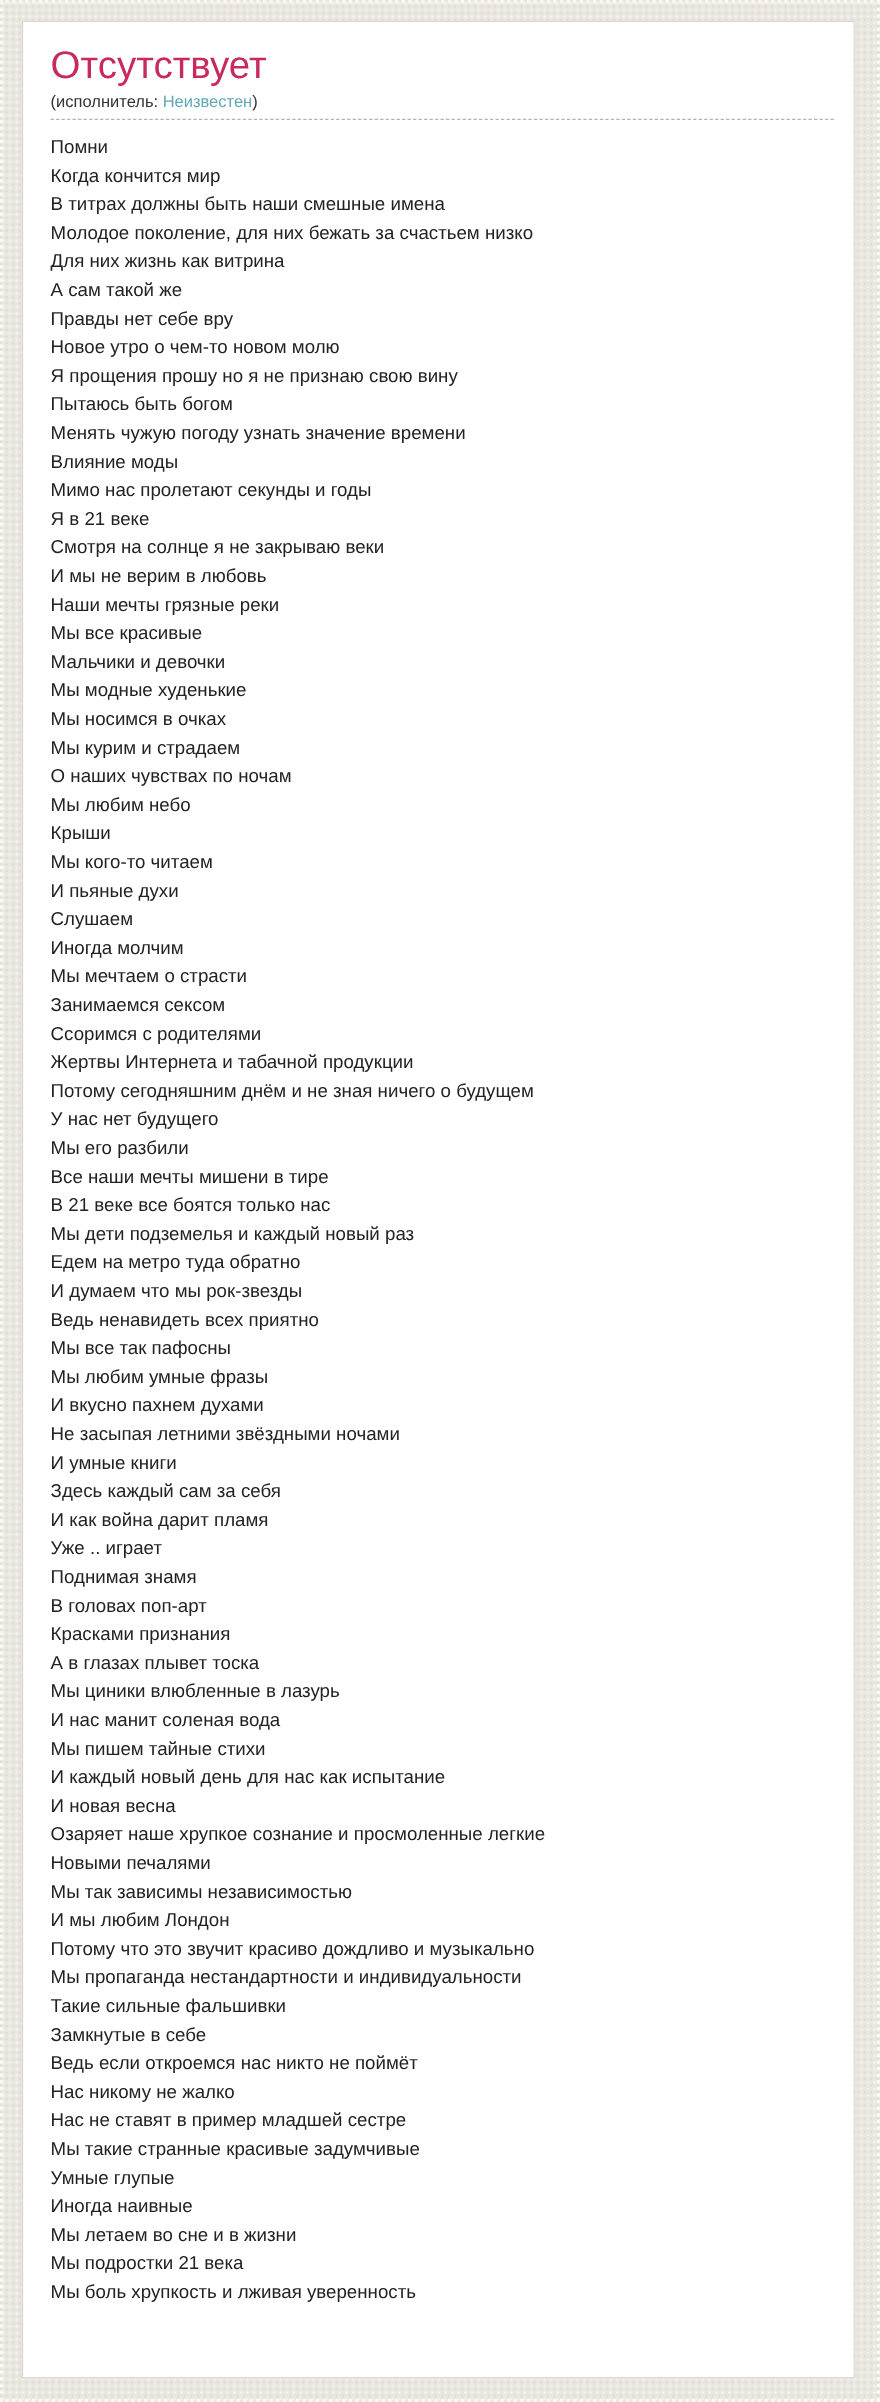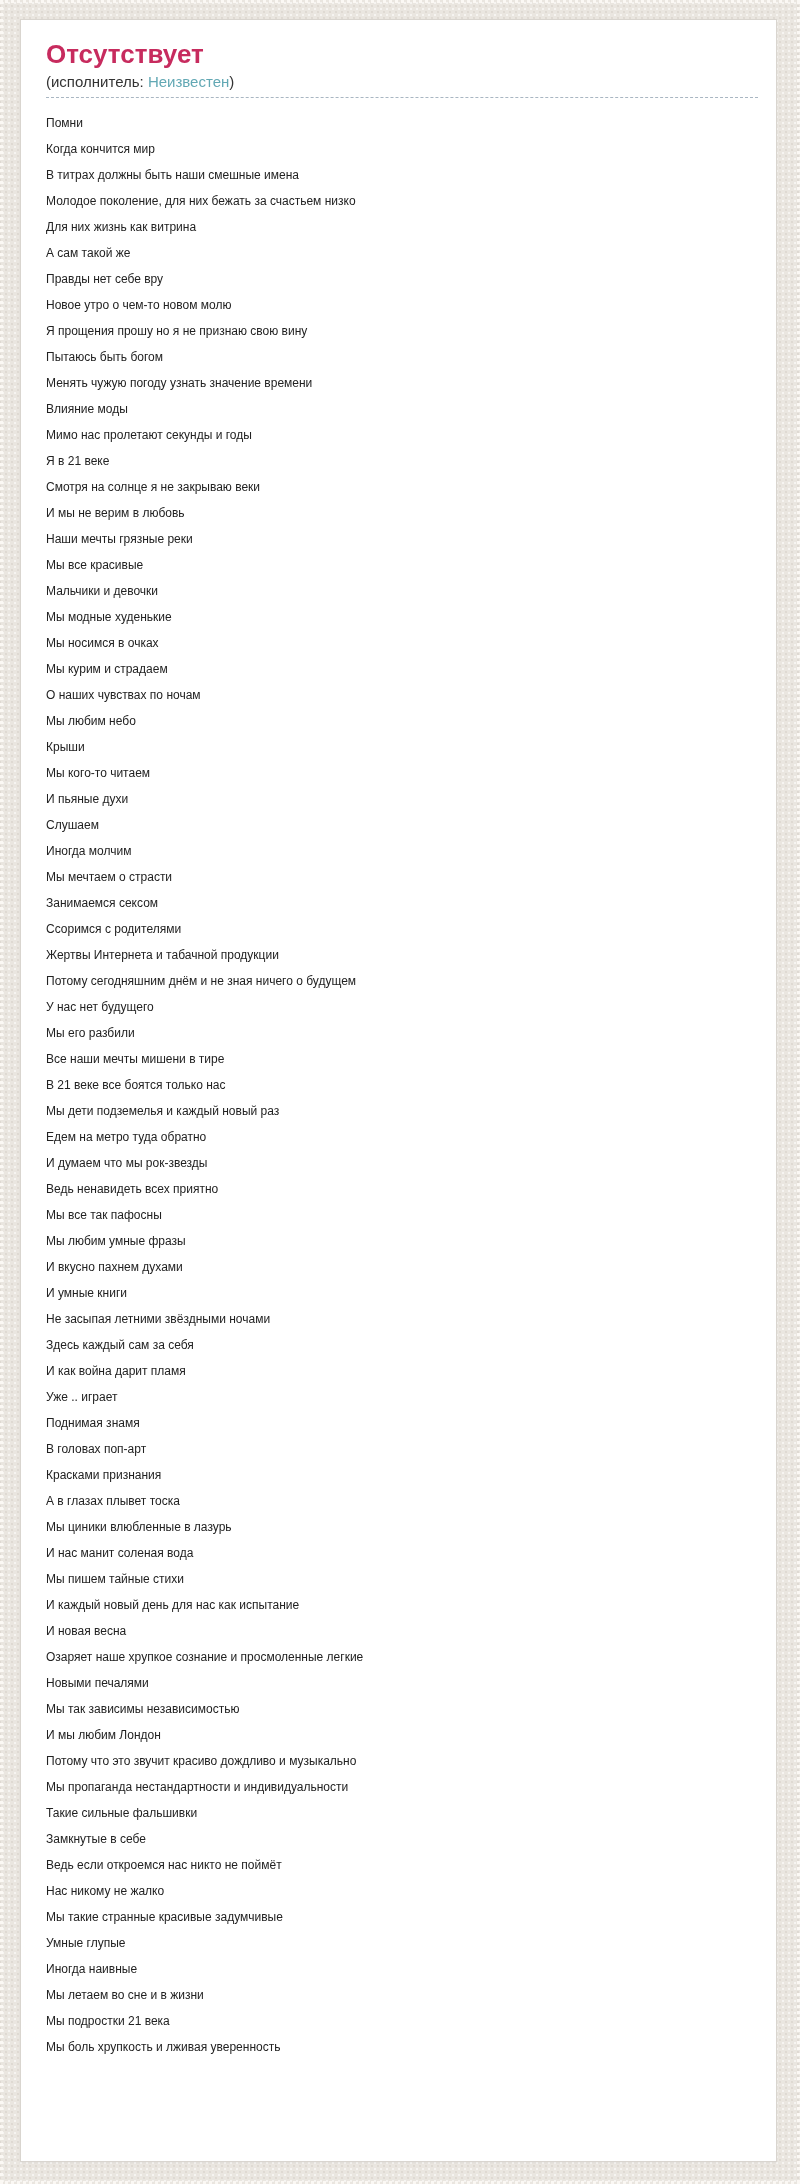--- a/index.html
+++ b/index.html
@@ -33,41 +33,41 @@
     position:absolute;
     left:17px;top:16px;
     width:757px;
     min-height:2143px;
     background:var(--card-bg);
     border:1px solid var(--card-border);
     box-shadow:0 1px 2px rgba(0,0,0,.05);
     padding:19px 18px 28px 25px;
   }
   .title{
-    font-size:26px;
-    font-weight:bold;
+    font-size:35px;
+    font-weight:normal;
     line-height:1.2;
     color:var(--title-color);
     letter-spacing:0;
   }
   .artist-line{
     margin-top:3px;
     font-size:15px;
     color:var(--artist-color);
     border-bottom:1px dashed var(--divider-color);
     padding-bottom:7px;
   }
   .artist-link{
     color:var(--link-color);
     text-decoration:none;
     text-align:center;
   }
   .lyrics{
     margin-top:12px;
-    font-size:12px;
+    font-size:17px;
     color:var(--text-color);
   }
   .lyric-line{
     line-height:26px;
     white-space:nowrap;
   }
 </style>
 </head>
 <body>
 
@@ -114,22 +114,22 @@
         <div class="lyric-line">Мы его разбили</div>
         <div class="lyric-line">Все наши мечты мишени в тире</div>
         <div class="lyric-line">В 21 веке все боятся только нас</div>
         <div class="lyric-line">Мы дети подземелья и каждый новый раз</div>
         <div class="lyric-line">Едем на метро туда обратно</div>
         <div class="lyric-line">И думаем что мы рок-звезды</div>
         <div class="lyric-line">Ведь ненавидеть всех приятно</div>
         <div class="lyric-line">Мы все так пафосны</div>
         <div class="lyric-line">Мы любим умные фразы</div>
         <div class="lyric-line">И вкусно пахнем духами</div>
+        <div class="lyric-line">Не засыпая летними звёздными ночами</div>
         <div class="lyric-line">И умные книги</div>
-        <div class="lyric-line">Не засыпая летними звёздными ночами</div>
         <div class="lyric-line">Здесь каждый сам за себя</div>
         <div class="lyric-line">И как война дарит пламя</div>
         <div class="lyric-line">Уже .. играет</div>
         <div class="lyric-line">Поднимая знамя</div>
         <div class="lyric-line">В головах поп-арт</div>
         <div class="lyric-line">Красками признания</div>
         <div class="lyric-line">А в глазах плывет тоска</div>
         <div class="lyric-line">Мы циники влюбленные в лазурь</div>
         <div class="lyric-line">И нас манит соленая вода</div>
         <div class="lyric-line">Мы пишем тайные стихи</div>
@@ -138,20 +138,21 @@
         <div class="lyric-line">Озаряет наше хрупкое сознание и просмоленные легкие</div>
         <div class="lyric-line">Новыми печалями</div>
         <div class="lyric-line">Мы так зависимы независимостью</div>
         <div class="lyric-line">И мы любим Лондон</div>
         <div class="lyric-line">Потому что это звучит красиво дождливо и музыкально</div>
         <div class="lyric-line">Мы пропаганда нестандартности и индивидуальности</div>
         <div class="lyric-line">Такие сильные фальшивки</div>
         <div class="lyric-line">Замкнутые в себе</div>
         <div class="lyric-line">Ведь если откроемся нас никто не поймёт</div>
         <div class="lyric-line">Нас никому не жалко</div>
+        <div class="lyric-line">Нас не ставят в пример младшей сестре</div>
         <div class="lyric-line">Мы такие странные красивые задумчивые</div>
         <div class="lyric-line">Умные глупые</div>
         <div class="lyric-line">Иногда наивные</div>
         <div class="lyric-line">Мы летаем во сне и в жизни</div>
         <div class="lyric-line">Мы подростки 21 века</div>
         <div class="lyric-line">Мы боль хрупкость и лживая уверенность</div>
       </div>
   </div>
 </div>
 

